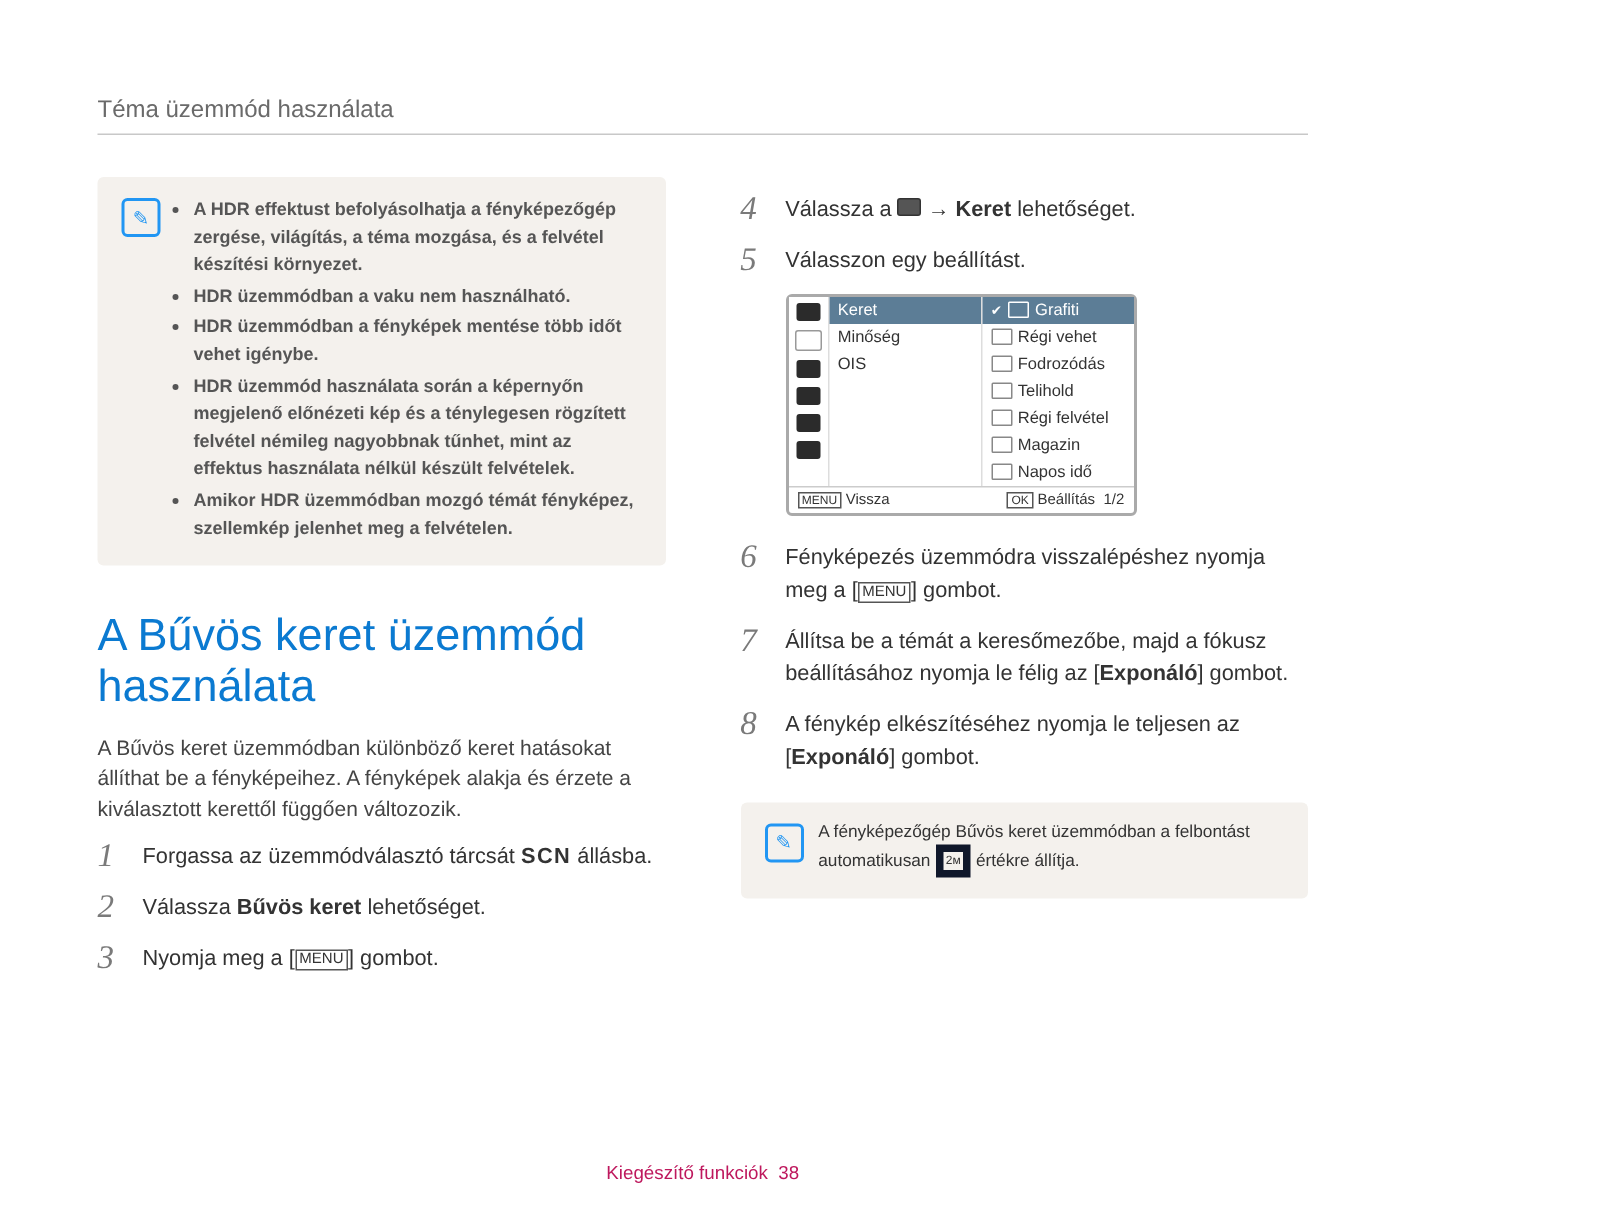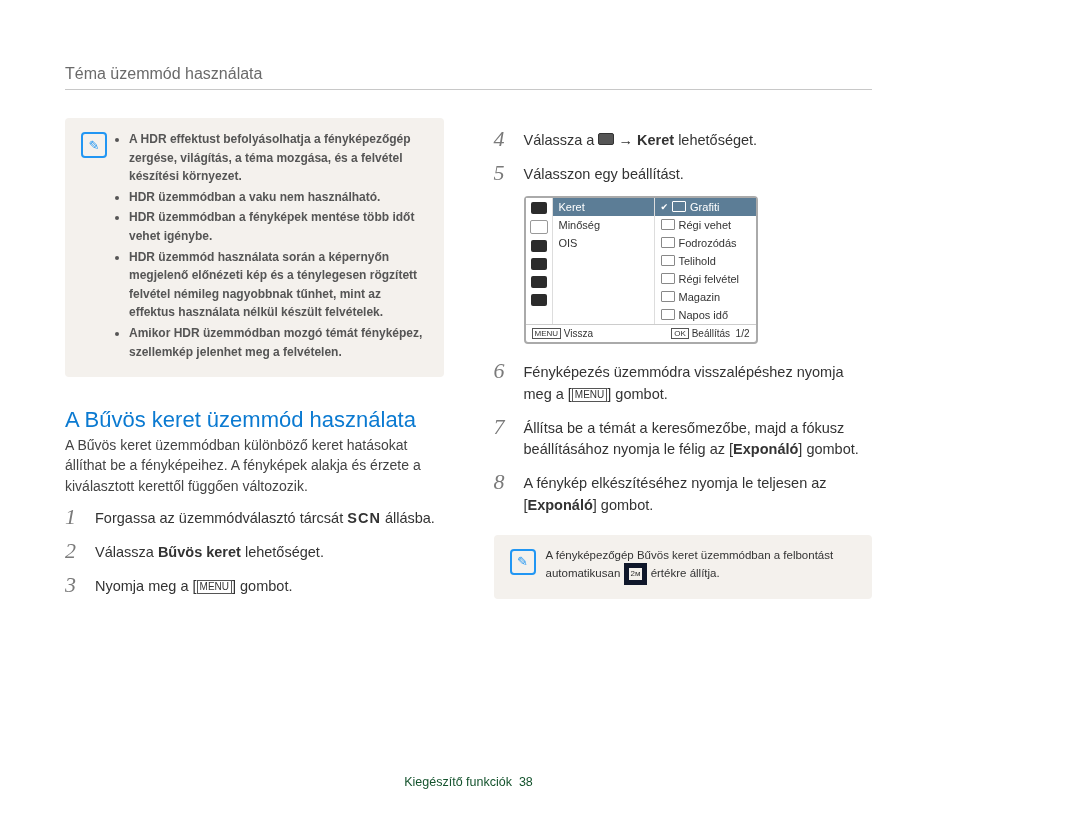--- a/index.html
+++ b/index.html
@@ -6,21 +6,21 @@
   .page { width: 937px; height: 815px; box-sizing: border-box; padding: 65px 65px 0; position: relative; }
   .header { font-size: 16px; color: #6a6a6a; padding-bottom: 6px; border-bottom: 1px solid #c8c8c8; margin-bottom: 28px; }
   .columns { display: flex; gap: 50px; }
   .col { flex: 1 1 50%; }
 
   .note-box { background: #f4f1ed; border-radius: 4px; display: flex; padding: 12px 16px 14px; gap: 10px; }
   .note-icon { width: 22px; height: 22px; border: 2px solid #2196f3; border-radius: 4px; color: #2196f3; font-size: 13px; display: flex; align-items: center; justify-content: center; flex-shrink: 0; margin-top: 2px; }
   .note-box ul { margin: 0; padding-left: 12px; font-size: 12px; line-height: 1.55; color: #555; list-style-type: disc; }
   .note-box li { margin-bottom: 2px; font-weight: bold; }
 
-  h2 { font-size: 22px; font-weight: 400; color: #0b7ad1; margin: 30px 0 2px; }
+  h2 { font-size: 30px; font-weight: 400; color: #0b7ad1; margin: 30px 0 13px; }
   .intro { font-size: 14px; line-height: 1.45; color: #444; }
 
   .step { display: flex; margin: 10px 0 0; gap: 10px; align-items: flex-start; }
   .step-num { font-family: Georgia, 'Times New Roman', serif; font-style: italic; font-size: 22px; color: #7a7a7a; width: 20px; flex-shrink: 0; line-height: 1; }
   .step-text { font-size: 14.5px; line-height: 1.5; color: #333; padding-top: 2px; }
   b { font-weight: bold; }
   .scn { font-family: Arial; font-weight: bold; letter-spacing: 1px; }
   .menu-label { border: 1px solid #555; font-size: 10px; padding: 0 2px; vertical-align: 1px; display:inline-block; line-height:1.2;}
   .m-ico { display:inline-block; width:14px; height:10px; background:#555; border-radius:2px; vertical-align:0; border:1px solid #333;}
 
@@ -31,21 +31,21 @@
   .lcd-lefticons span.white { background:#fff; border:1px solid #999;}
   .lcd-cols { flex:1; display:flex; }
   .lcd-col { width:50%; }
   .lcd-row { padding: 3px 6px; display:flex; align-items:center; gap:4px;}
   .lcd-row.sel { background:#5c7d96; color:#fff; }
   .lcd-row .ri { width:12px; height:9px; border:1px solid #888; border-radius:1px; display:inline-block;}
   .lcd-row.sel .ri { border-color:#fff;}
   .lcd-footer { border-top:1px solid #ccc; display:flex; font-size:10px; padding:3px 6px; align-items:center; }
   .lcd-footer .spacer { flex:1;}
 
-  .footer { position: absolute; bottom: 26px; left: 0; right: 0; text-align: center; font-size: 12.5px; color: #14532d; }
+  .footer { position: absolute; bottom: 26px; left: 0; right: 0; text-align: center; font-size: 12.5px; color: #be185d; }
   .arrow { font-family: 'Segoe UI Symbol', Arial; }
   .note-small { font-size: 11.5px; line-height:1.45; }
   .res-ico { display:inline-block; border:5px solid #0f172a; font-size:8px; padding:0 2px; vertical-align:1px;}
 </style>
 </head>
 <body>
 
 <div class="page">
   <div class="header">Téma üzemmód használata</div>
 

